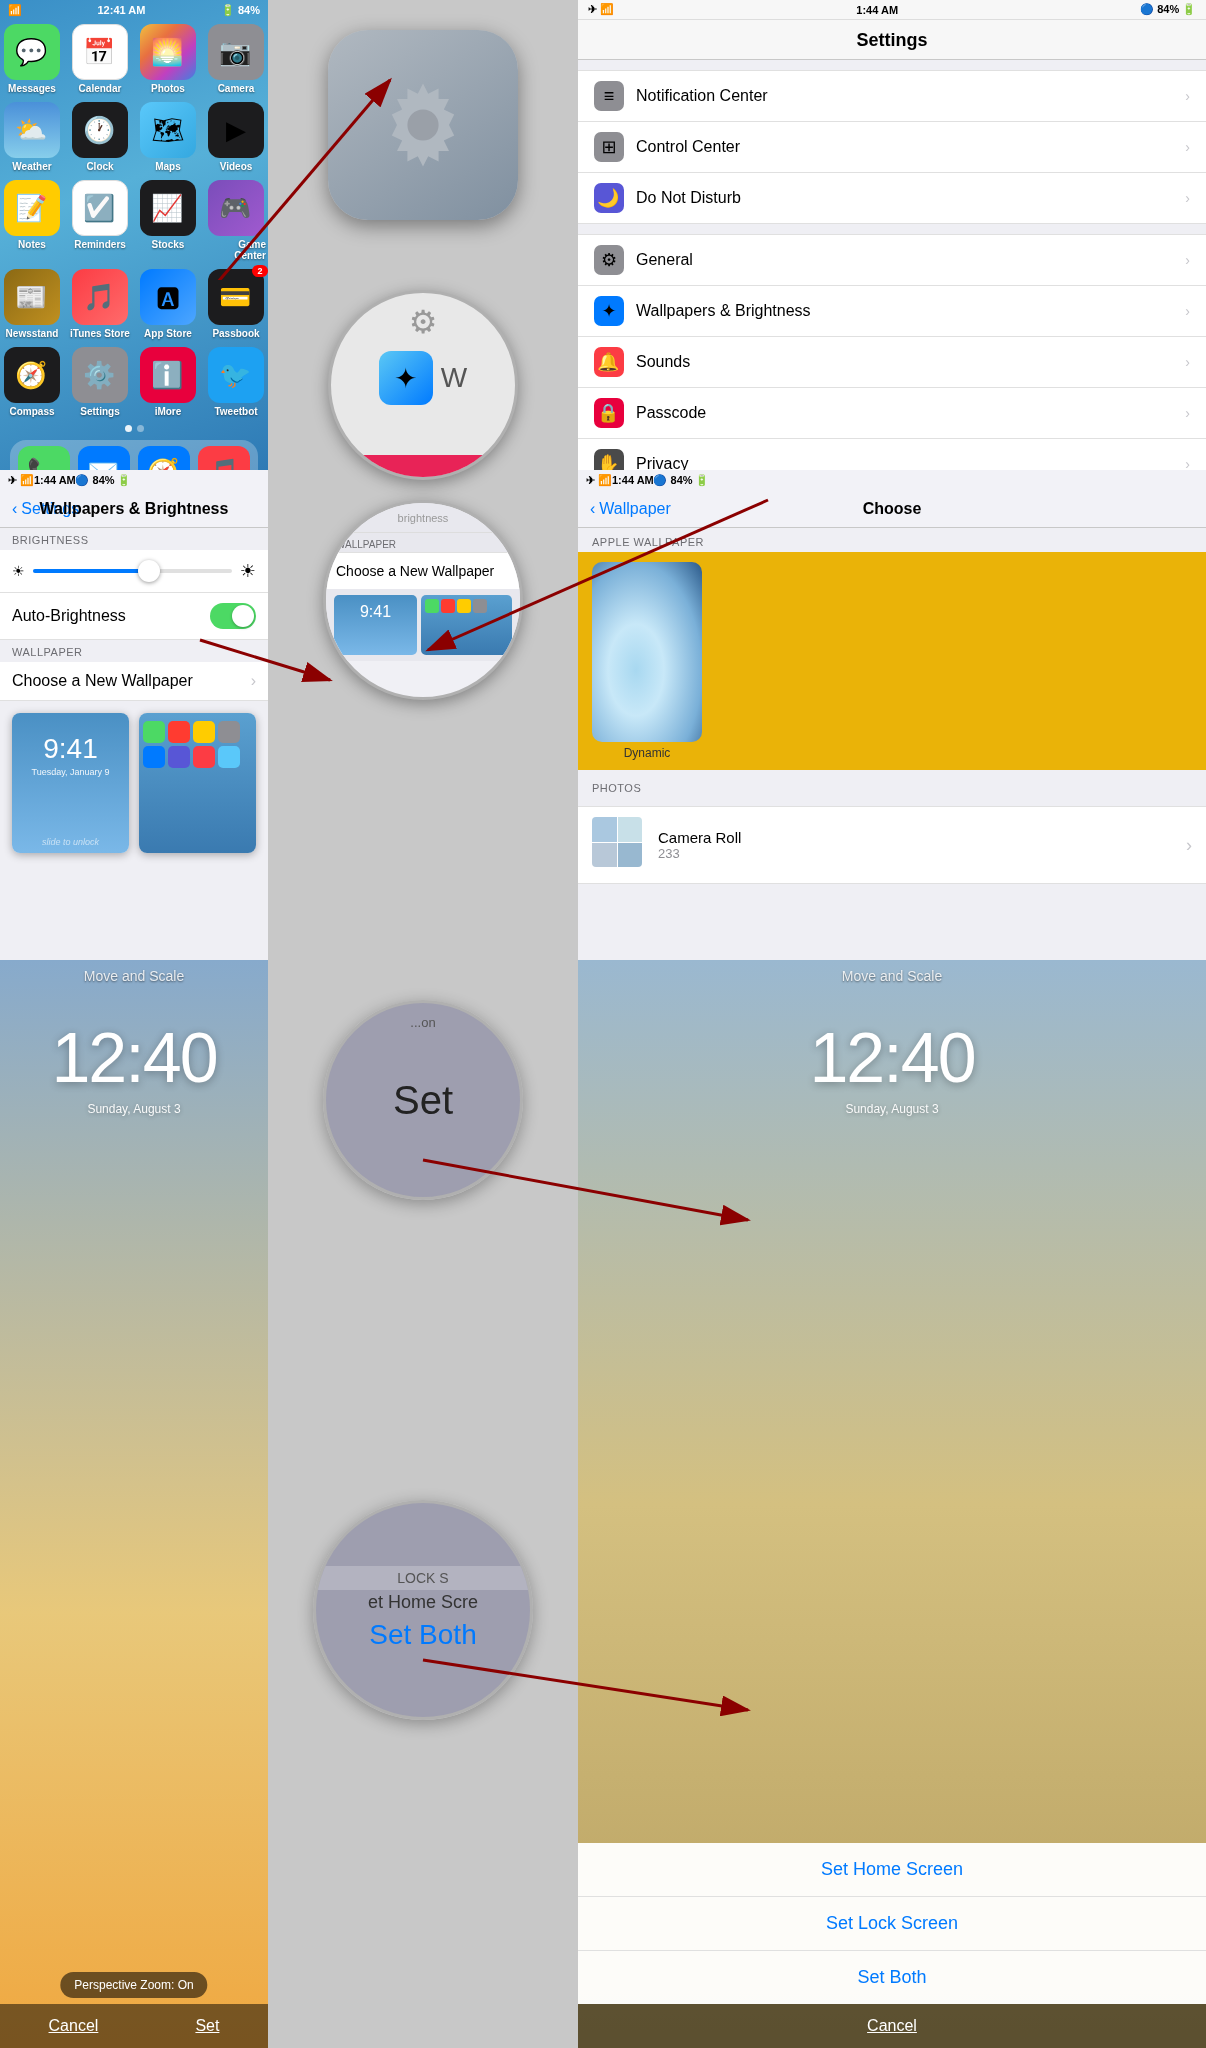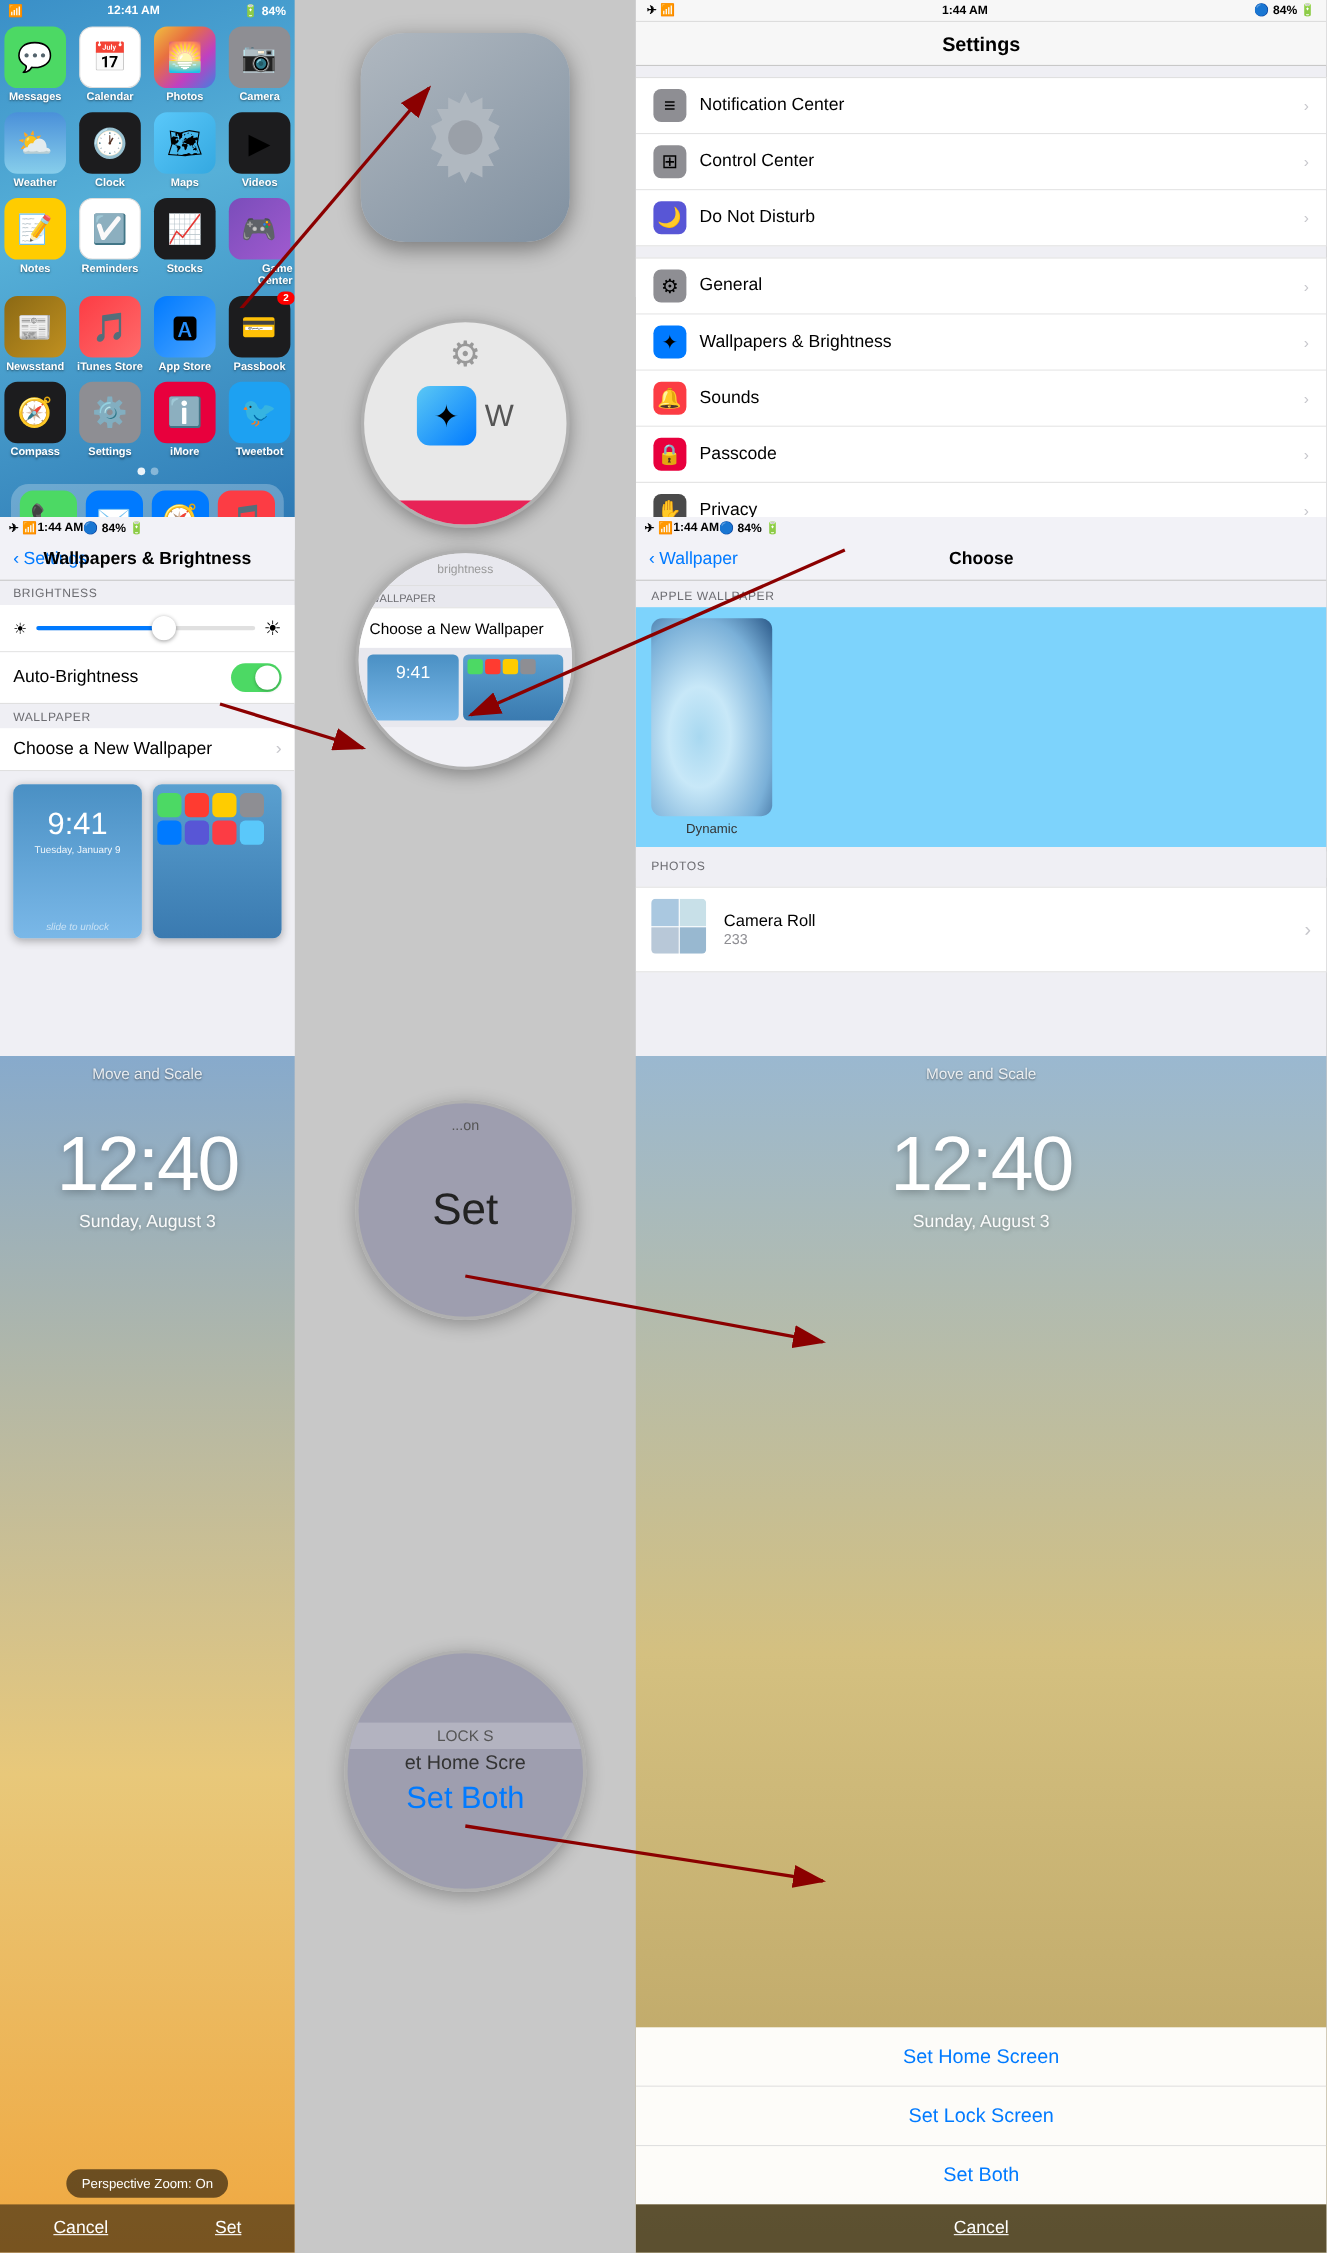--- a/index.html
+++ b/index.html
@@ -362,21 +362,21 @@
       font-size: 11px;
       color: #6d6d72;
       text-transform: uppercase;
       letter-spacing: 0.5px;
       background: #efeff4;
     }
     .apple-wallpaper-grid {
       display: flex;
       gap: 10px;
       padding: 10px 14px;
-      background: #7dd3fc;
+      background: #eab308;
     }
     .wp-thumb {
       width: 110px;
       height: 180px;
       border-radius: 10px;
       overflow: hidden;
     }
     .wp-thumb-dynamic {
       background: radial-gradient(ellipse at 40% 60%, #a8d8f0 0%, #c8e8f8 30%, #7ab0d8 70%, #2a5888 100%);
     }
@@ -420,21 +420,21 @@
       color: #fff;
       font-size: 70px;
       font-weight: 100;
       text-align: center;
       margin-top: 30px;
       text-shadow: 0 2px 8px rgba(0,0,0,0.3);
       letter-spacing: -2px;
     }
     .mas-date {
       color: rgba(255,255,255,0.95);
-      font-size: 16px;
+      font-size: 12px;
       text-align: center;
       margin-top: 4px;
       text-shadow: 0 1px 4px rgba(0,0,0,0.3);
     }
     .mas-bottom-bar {
       position: absolute;
       bottom: 0;
       left: 0; right: 0;
       height: 44px;
       background: rgba(0,0,0,0.5);

